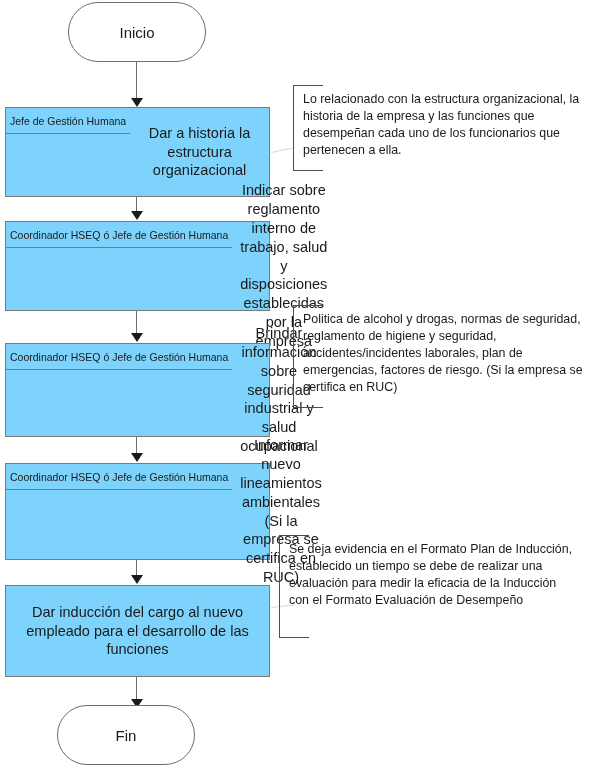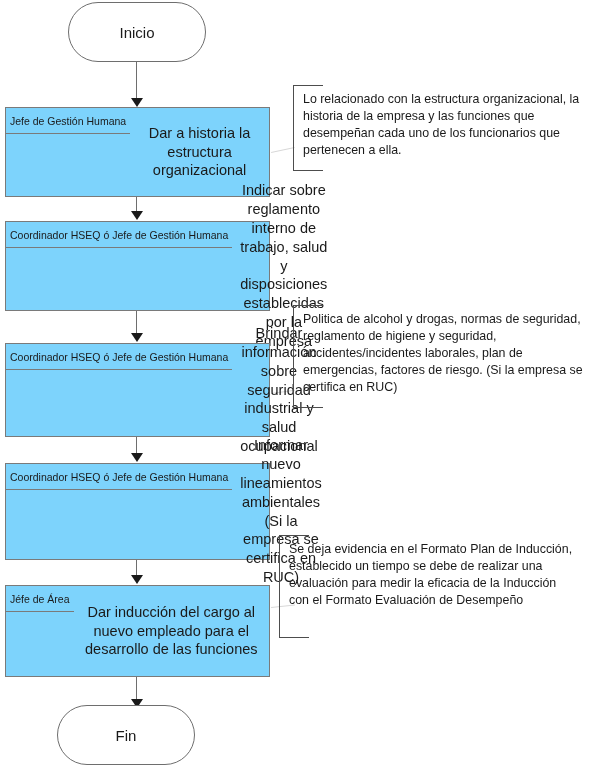--- a/index.html
+++ b/index.html
@@ -177,21 +177,20 @@
     <div class="process-header">Coordinador HSEQ ó Jefe de Gestión Humana</div>
     <div class="process-body">Informar nuevo lineamientos ambientales (Si la empresa se certifica en RUC)</div>
   </div>
 
   <div class="connector" style="left:130px; top:560px; height:25px;">
     <div class="shaft" style="height:16px;"></div>
     <div class="head" style="top:15px;"></div>
   </div>
 
   <div class="process" style="left:5px; top:585px; width:265px; height:92px;">
-    <div class="process-header">Jéfe de Área</div>
     <div class="process-body">Dar inducción del cargo al nuevo empleado para el desarrollo de las funciones</div>
   </div>
 
   <div class="connector" style="left:130px; top:677px; height:32px;">
     <div class="shaft" style="height:23px;"></div>
     <div class="head" style="top:22px;"></div>
   </div>
 
   <div class="terminator" style="left:57px; top:705px; width:138px; height:60px;">
     <span>Fin</span>

